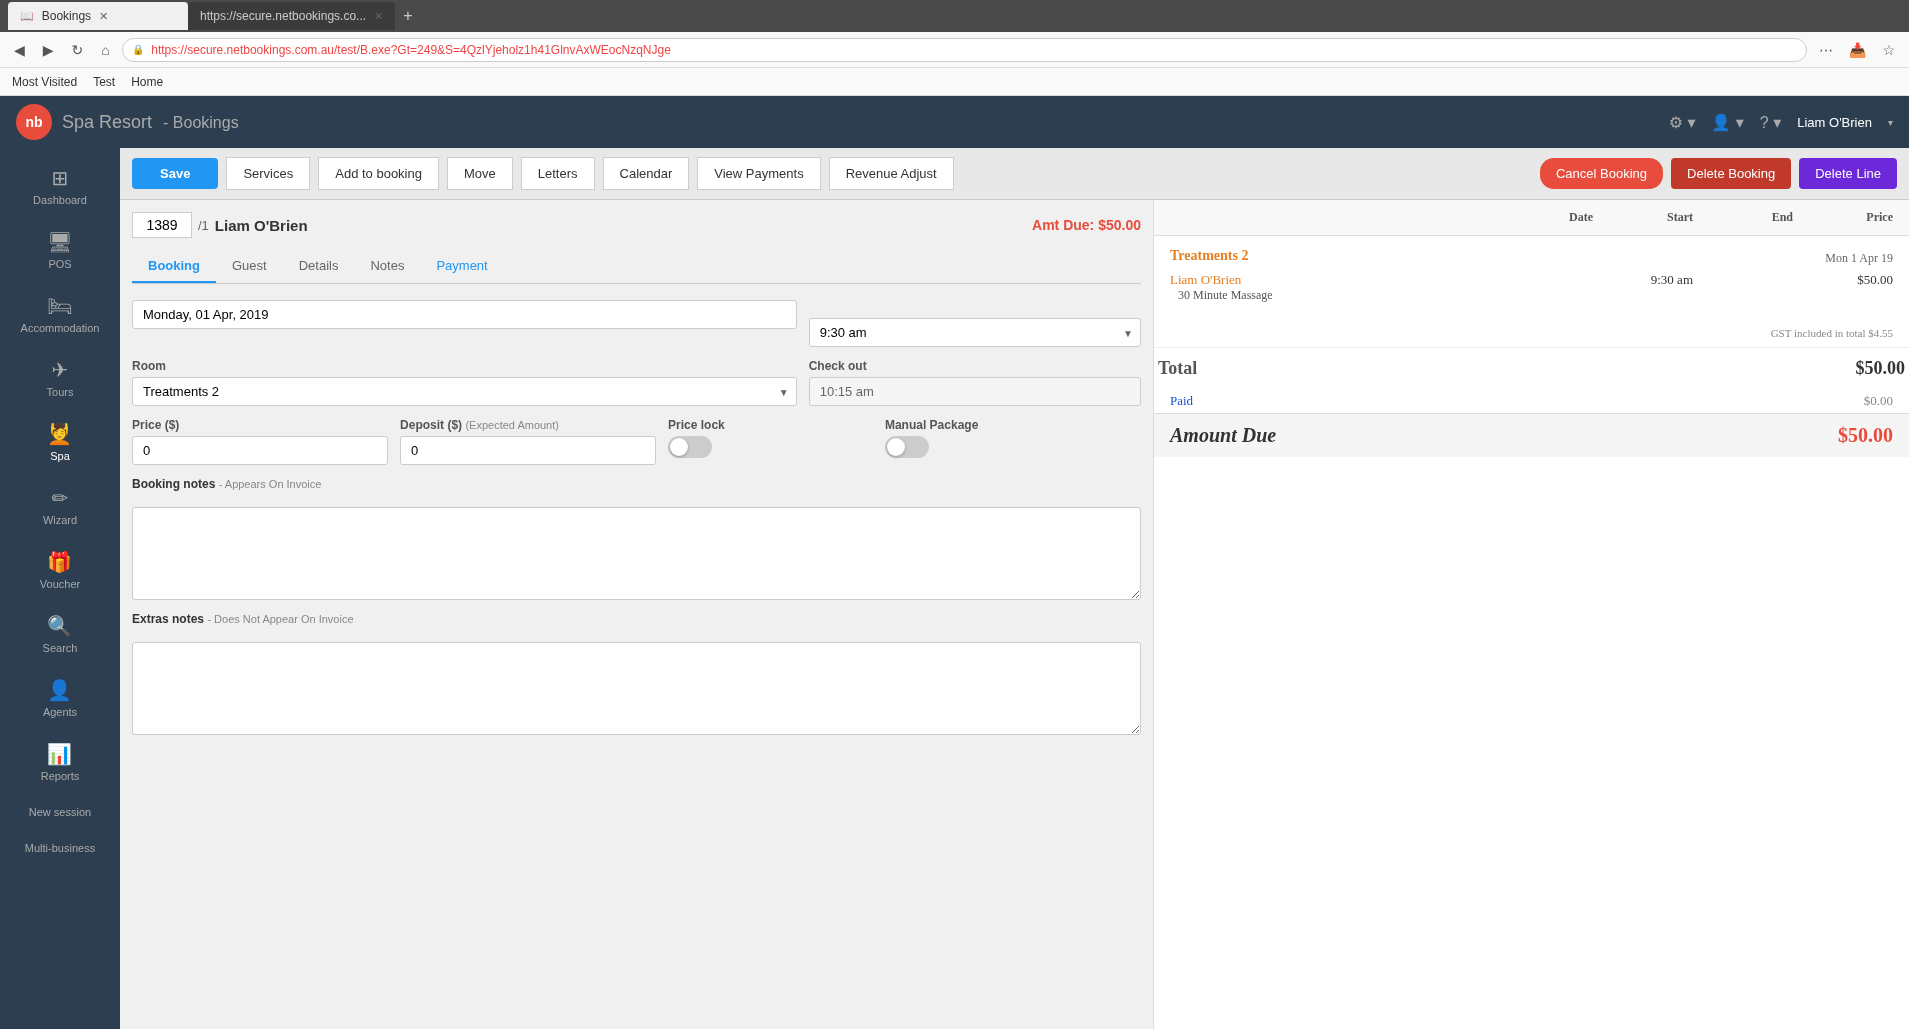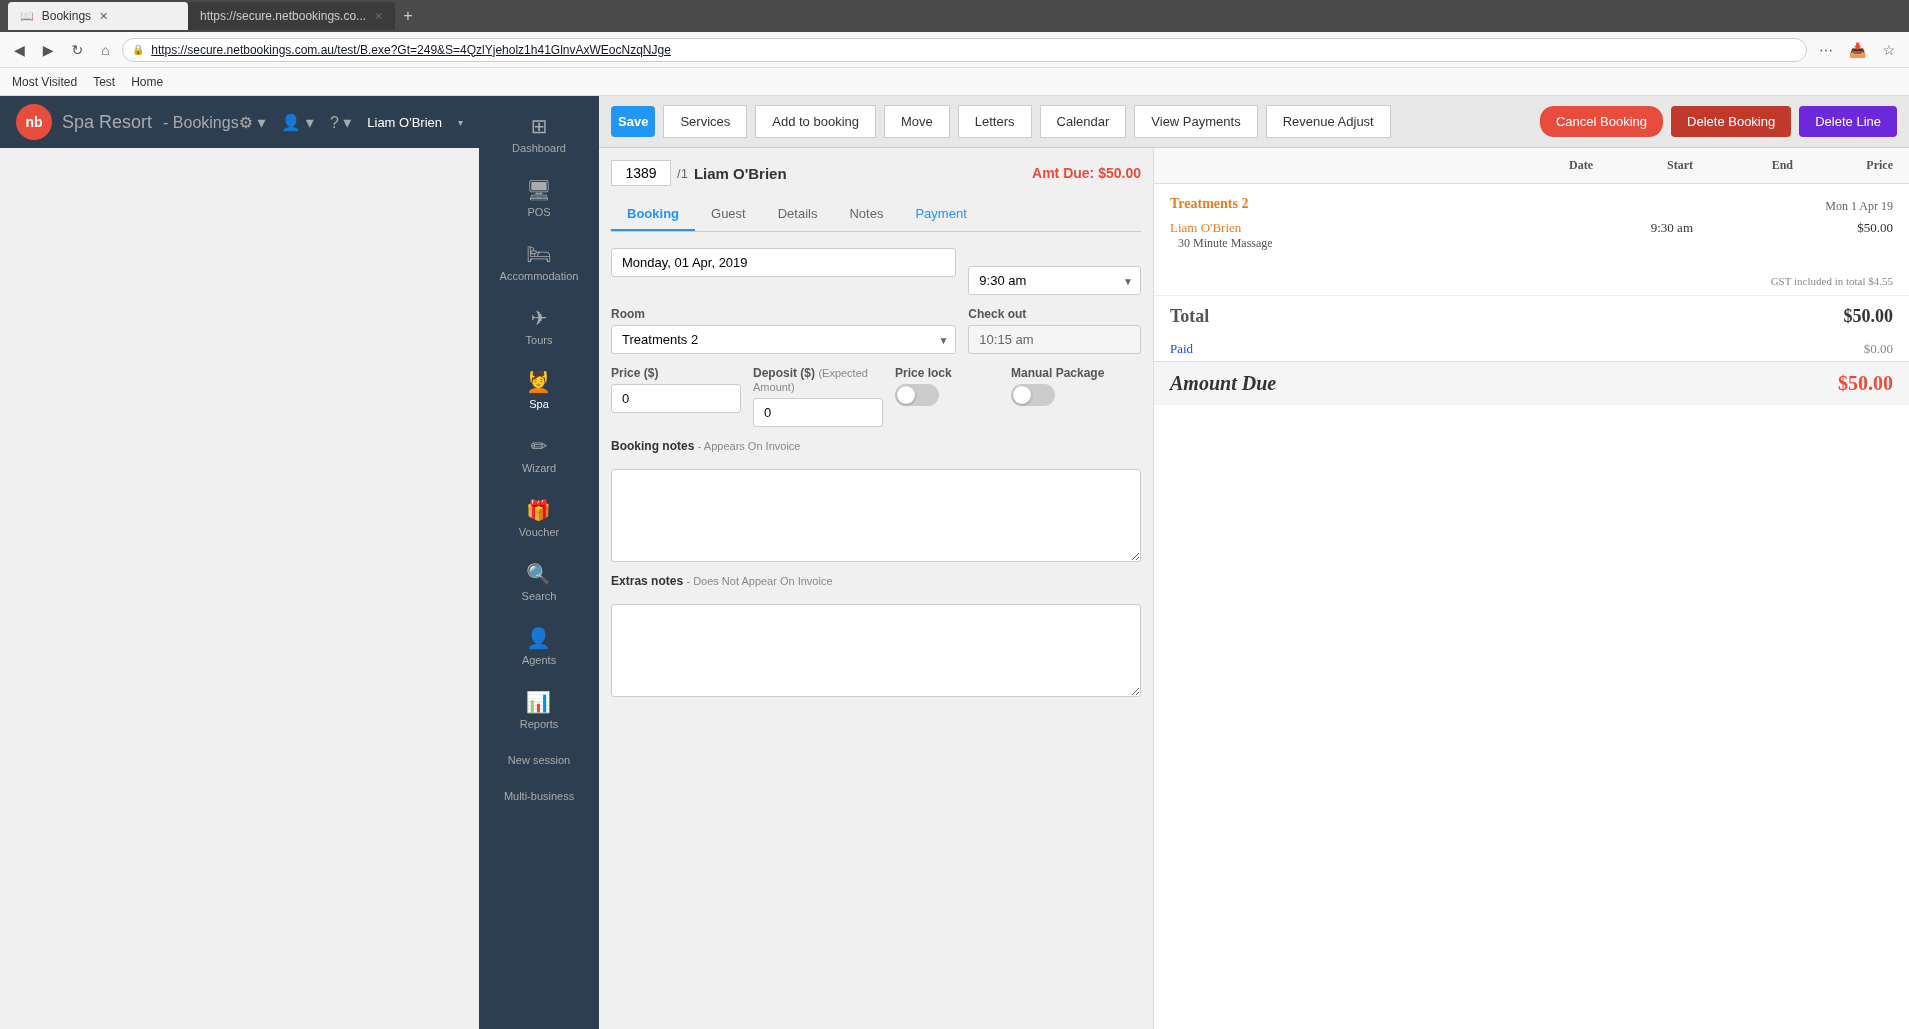--- a/index.html
+++ b/index.html
@@ -9,27 +9,27 @@
     .browser-chrome { background: #3b3b3b; }
     .tab-bar { display: flex; align-items: center; background: #4a4a4a; height: 32px; padding: 0 8px; }
     .tab { display: flex; align-items: center; background: #f0f0f0; border-radius: 4px 4px 0 0; padding: 0 12px; height: 28px; font-size: 12px; color: #333; gap: 8px; min-width: 180px; }
     .tab.inactive { background: #3b3b3b; color: #ccc; }
     .tab-close { cursor: pointer; font-size: 11px; color: #666; }
     .tab-new { color: #ccc; font-size: 16px; padding: 0 8px; cursor: pointer; }
     .nav-bar { display: flex; align-items: center; background: #f9f9f9; height: 36px; padding: 0 8px; gap: 6px; border-bottom: 1px solid #ddd; }
     .nav-btn { background: none; border: none; cursor: pointer; color: #555; font-size: 14px; padding: 2px 6px; }
     .url-bar { flex: 1; height: 24px; border: 1px solid #ccc; border-radius: 12px; padding: 0 10px; font-size: 12px; color: #333; display: flex; align-items: center; background: white; }
     .url-icon { font-size: 10px; color: #777; margin-right: 6px; }
-    .url-text { font-size: 12px; color: #0f172a; flex: 1; text-decoration: underline; }
+    .url-text { font-size: 12px; color: #ef4444; flex: 1; }
     .nav-extras { display: flex; gap: 4px; align-items: center; }
     .bookmarks-bar { display: flex; align-items: center; background: #f9f9f9; height: 28px; padding: 0 12px; gap: 16px; border-bottom: 1px solid #ddd; font-size: 12px; color: #333; }
     .bookmark-item { cursor: pointer; color: #333; }
 
     
-    .app { display: flex; flex-direction: row; height: calc(1029px - 32px - 36px - 28px); }
+    .app { display: flex; flex-direction: column; height: calc(1029px - 32px - 36px - 28px); }
     .app-header { background: #2c3e50; height: 52px; display: flex; align-items: center; padding: 0 16px; justify-content: space-between; }
     .app-logo { display: flex; align-items: center; gap: 10px; }
     .logo-circle { width: 36px; height: 36px; background: #e74c3c; border-radius: 50%; display: flex; align-items: center; justify-content: center; color: white; font-weight: bold; font-size: 14px; }
     .app-title { color: white; font-size: 18px; }
     .app-title span { color: #aaa; font-weight: normal; }
     .header-right { display: flex; align-items: center; gap: 16px; }
     .header-icon { color: #aaa; font-size: 16px; cursor: pointer; display: flex; align-items: center; gap: 4px; }
     .header-user { color: white; font-size: 13px; cursor: pointer; display: flex; align-items: center; gap: 4px; }
 
     
@@ -40,21 +40,21 @@
     .sidebar-item { display: flex; flex-direction: column; align-items: center; padding: 10px 8px; cursor: pointer; color: #aaa; width: 100%; text-align: center; gap: 4px; border-radius: 4px; }
     .sidebar-item .icon { font-size: 20px; }
     .sidebar-item .label { font-size: 11px; }
     .sidebar-item.active { color: white; }
 
     
     .content { flex: 1; display: flex; flex-direction: column; overflow: hidden; }
 
     
     .toolbar { background: #e8e8e8; height: 52px; display: flex; align-items: center; padding: 0 12px; gap: 8px; border-bottom: 1px solid #ccc; }
-    .btn-save { background: #2196F3; color: white; border: none; padding: 8px 7px; border-radius: 4px; cursor: pointer; font-size: 13px; font-weight: bold; }
+    .btn-save { background: #2196F3; color: white; border: none; padding: 8px 28px; border-radius: 4px; cursor: pointer; font-size: 13px; font-weight: bold; }
     .btn-toolbar { background: white; color: #333; border: 1px solid #ccc; padding: 8px 16px; border-radius: 0; cursor: pointer; font-size: 13px; }
     .spacer { flex: 1; }
     .btn-cancel { background: #e74c3c; color: white; border: none; padding: 8px 16px; border-radius: 14px; cursor: pointer; font-size: 13px; }
     .btn-delete { background: #c0392b; color: white; border: none; padding: 8px 16px; border-radius: 4px; cursor: pointer; font-size: 13px; }
     .btn-deleteline { background: #6d28d9; color: white; border: none; padding: 8px 16px; border-radius: 4px; cursor: pointer; font-size: 13px; }
 
     
     .page-content { display: flex; flex: 1; overflow: hidden; }
 
     
@@ -98,21 +98,21 @@
     .receipt-header span:first-child { text-align: left; }
     .treatment-section { padding: 12px 16px; }
     .treatment-name { color: #e67e22; font-size: 14px; font-weight: bold; margin-bottom: 4px; }
     .treatment-date { color: #666; font-size: 12px; }
     .treatment-row { display: grid; grid-template-columns: 1fr 160px 100px 100px 100px; padding: 4px 0; }
     .treatment-row span { font-size: 13px; text-align: right; color: #333; }
     .treatment-row span:first-child { text-align: left; }
     .therapist-name { color: #e67e22; font-size: 13px; }
     .service-name { color: #555; font-size: 12px; padding-left: 8px; }
     .gst-row { display: flex; justify-content: flex-end; padding: 8px 16px; color: #888; font-size: 11px; }
-    .total-row { display: grid; grid-template-columns: 1fr 100px; padding: 10px 16px; border-top: 1px solid #eee; }
+    .total-row { display: grid; grid-template-columns: 1fr 100px; padding: 10px 4px; border-top: 1px solid #eee; }
     .total-label { font-size: 18px; color: #555; font-weight: bold; }
     .total-amount { font-size: 18px; color: #333; text-align: right; font-weight: bold; }
     .paid-row { display: grid; grid-template-columns: 1fr 100px; padding: 4px 16px; }
     .paid-label { color: #1d4ed8; font-size: 13px; }
     .paid-amount { text-align: right; color: #888; font-size: 13px; }
     .amount-due-row { display: grid; grid-template-columns: 1fr 100px; padding: 10px 16px; background: #f5f5f5; border-top: 1px solid #ddd; }
     .amount-due-label { font-size: 20px; color: #333; font-weight: bold; font-style: italic; }
     .amount-due-amount { font-size: 20px; color: #e74c3c; text-align: right; font-weight: bold; }
   </style>
 </head>

